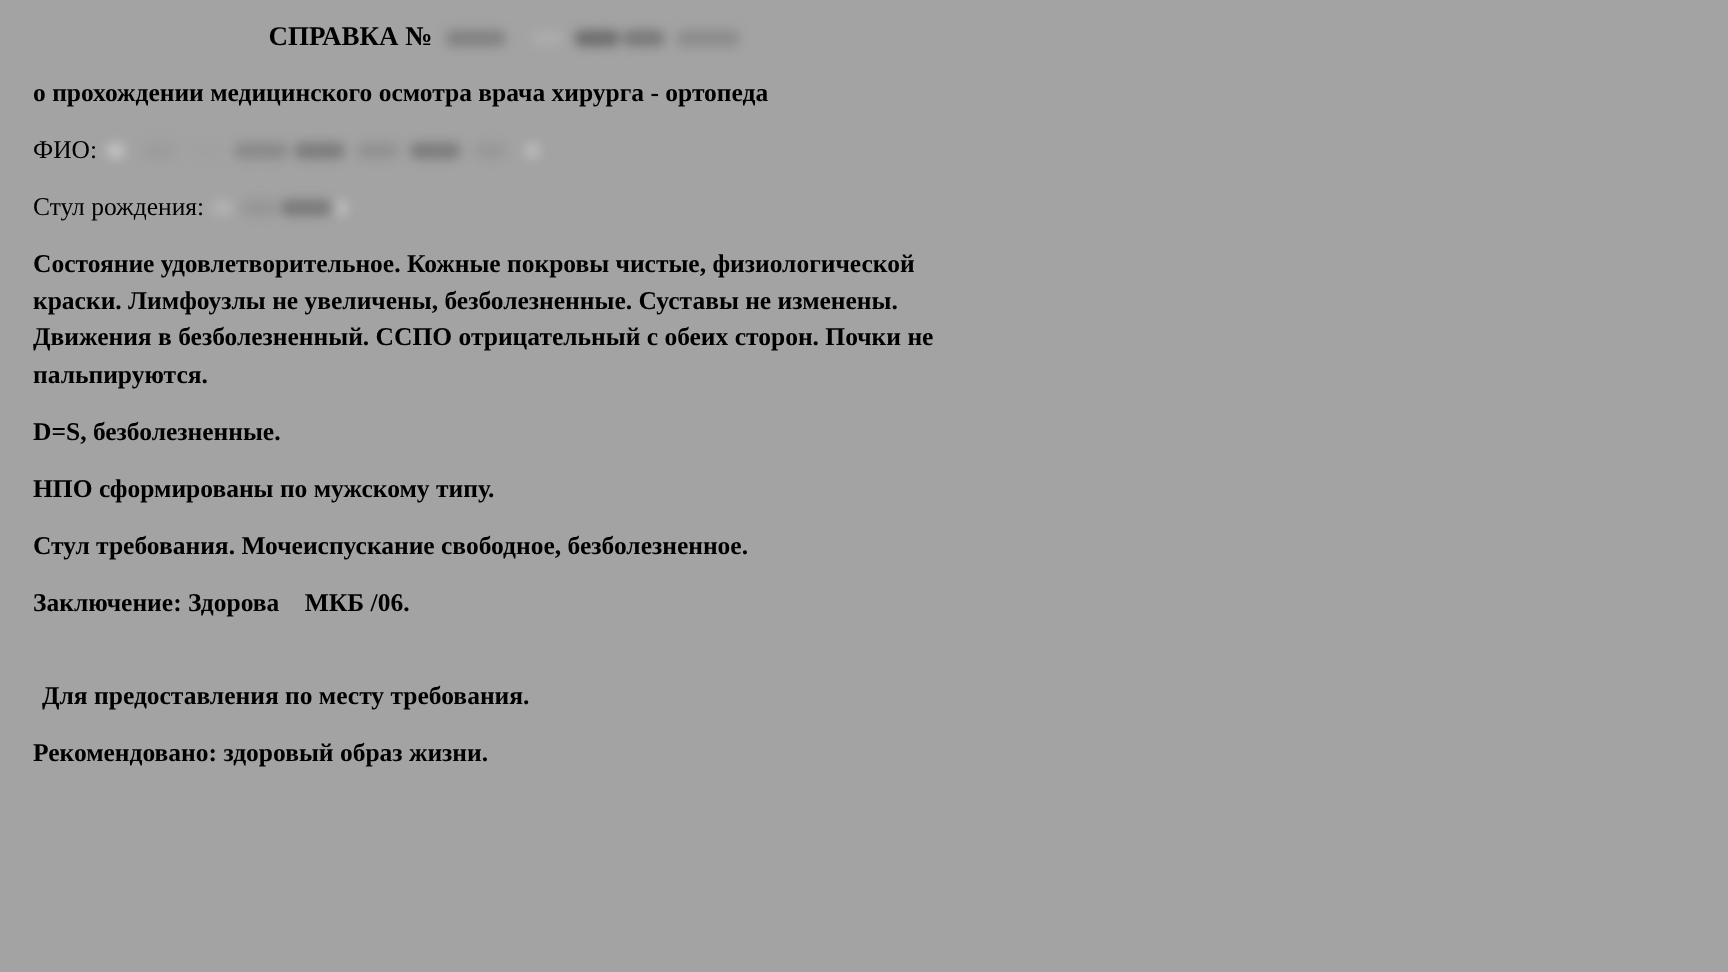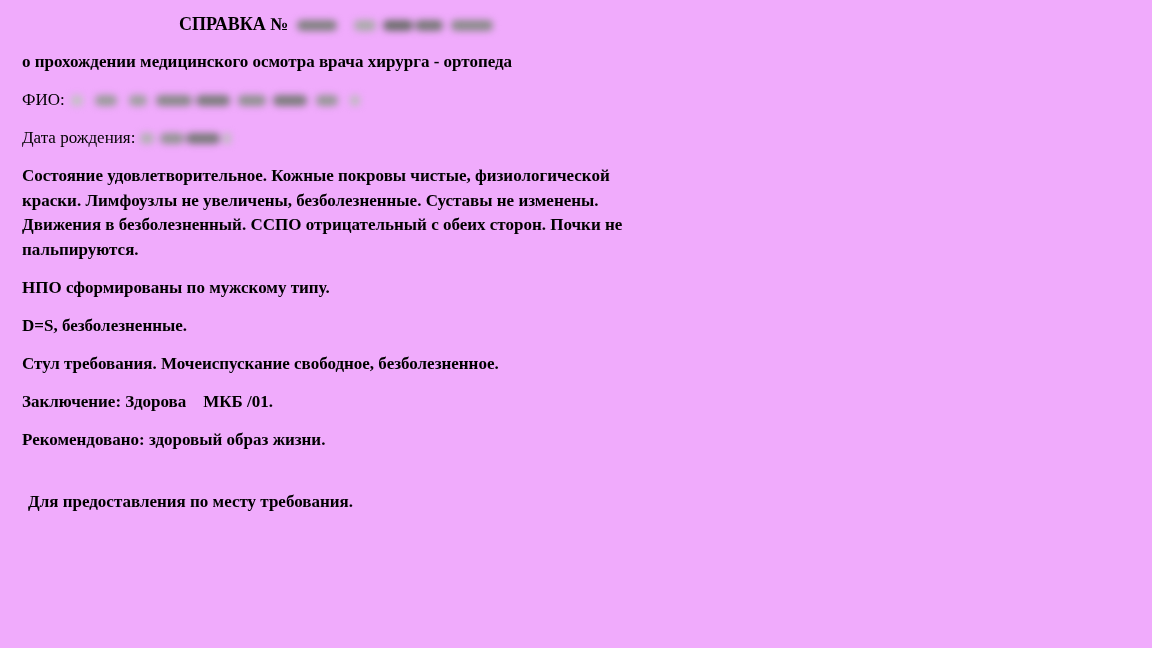--- a/index.html
+++ b/index.html
@@ -1,20 +1,20 @@
 <!DOCTYPE html>
 <html><head>
 <meta charset="utf-8">
 <style>
   html, body { margin: 0; padding: 0; background: #ffffff; }
   .page {
     position: relative;
     width: 1152px;
     height: 648px;
-    background: #f0abfc;
+    background: #a3a3a3;
     overflow: hidden;
     font-family: "Liberation Serif", serif;
     font-size: 17px;
     line-height: 24.5px;
     color: #000000;
     box-sizing: border-box;
     padding: 12px 40px 0 22px;
   }
   p { margin: 0 0 13.5px 0; white-space: pre-wrap; }
   .title {
@@ -48,32 +48,32 @@
 <body>
 
 <div class="page">
 
   <p class="title"><span>СПРАВКА №</span><span class="redact redact-number"><i style="width:40px;background:#828282;margin-right:17px"></i><i style="width:22px;background:#ababab;margin-right:7px"></i><i style="width:30px;background:#6f6f6f;margin-right:2px"></i><i style="width:28px;background:#7a7a7a;margin-right:8px"></i><i style="width:42px;background:#8c8c8c"></i></span></p>
 
   <p class="subtitle">о прохождении медицинского осмотра врача хирурга - ортопеда</p>
 
   <p class="field-line"><span>ФИО:</span><span class="redact redact-fio"><i style="width:12px;background:#c2c2c2;margin-right:12px"></i><i style="width:22px;background:#9c9c9c;margin-right:12px"></i><i style="width:18px;background:#a0a0a0;margin-right:9px"></i><i style="width:36px;background:#8a8a8a;margin-right:4px"></i><i style="width:34px;background:#7d7d7d;margin-right:8px"></i><i style="width:28px;background:#929292;margin-right:7px"></i><i style="width:34px;background:#7d7d7d;margin-right:9px"></i><i style="width:22px;background:#989898;margin-right:12px"></i><i style="width:10px;background:#bcbcbc"></i></span></p>
 
-  <p class="field-line"><span>Дата рождения:</span><span class="redact redact-dob"><i style="width:14px;background:#b2b2b2;margin-right:6px"></i><i style="width:24px;background:#969696;margin-right:2px"></i><i style="width:34px;background:#7b7b7b;margin-right:3px"></i><i style="width:8px;background:#bdbdbd"></i></span></p>
+  <p class="field-line"><span>Стул рождения:</span><span class="redact redact-dob"><i style="width:14px;background:#b2b2b2;margin-right:6px"></i><i style="width:24px;background:#969696;margin-right:2px"></i><i style="width:34px;background:#7b7b7b;margin-right:3px"></i><i style="width:8px;background:#bdbdbd"></i></span></p>
 
   <p class="body-par">Состояние удовлетворительное. Кожные покровы чистые, физиологической
 краски. Лимфоузлы не увеличены, безболезненные. Суставы не изменены.
 Движения в безболезненный. ССПО отрицательный с обеих сторон. Почки не
 пальпируются.</p>
 
+  <p class="body-par">D=S, безболезненные.</p>
+
   <p class="body-par">НПО сформированы по мужскому типу.</p>
-
-  <p class="body-par">D=S, безболезненные.</p>
 
   <p class="body-par">Стул требования. Мочеиспускание свободное, безболезненное.</p>
 
-  <p class="body-par">Заключение: Здорова    МКБ /01.</p>
+  <p class="body-par">Заключение: Здорова    МКБ /06.</p>
+
+  <p class="body-par closing">Для предоставления по месту требования.</p>
 
   <p class="body-par">Рекомендовано: здоровый образ жизни.</p>
-
-  <p class="body-par closing">Для предоставления по месту требования.</p>
 
 </div>
 
 </body></html>

